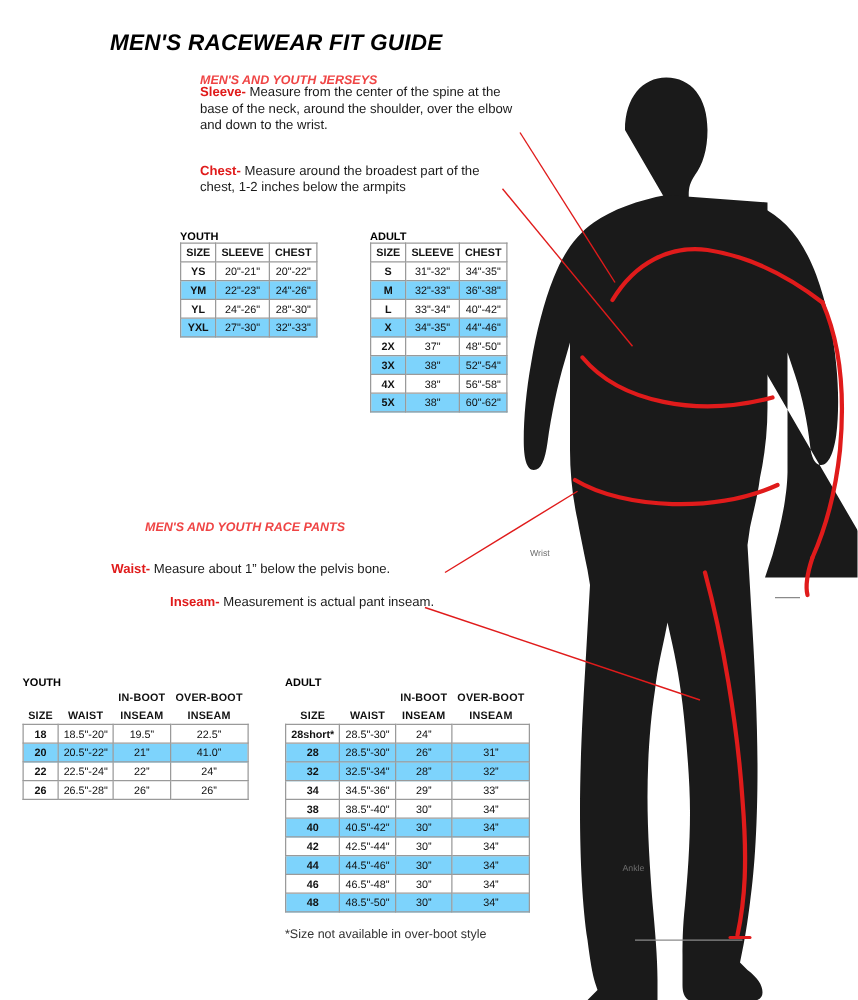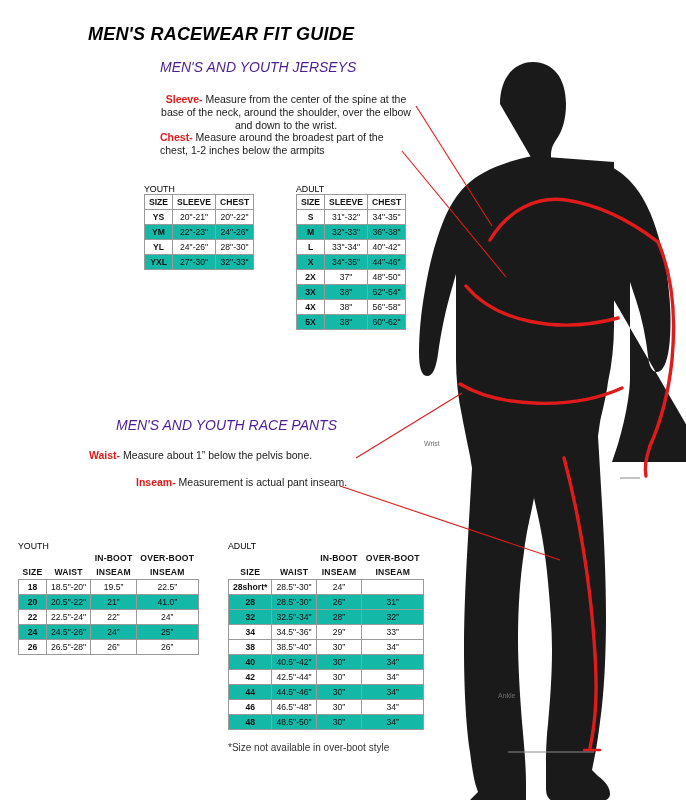--- a/index.html
+++ b/index.html
@@ -25,73 +25,73 @@
   
   .main-title {
     left: 88px; top: 24px;
     font-size: 18px;
     font-weight: bold;
     font-style: italic;
     letter-spacing: 0.2px;
     color: #000;
   }
   .section-title {
-    font-size: 14px;
-    font-weight: normal;
+    font-size: 10px;
+    font-weight: bold;
     font-style: italic;
-    color: #4c1d95;
+    color: #ef4444;
   }
   #jersey-title { left: 160px; top: 59px; }
   #pants-title  { left: 116px; top: 417px; }
 
   
   .note {
     font-size: 10.5px;
     line-height: 13px;
     color: #1a1a1a;
   }
   .note b.red {
     color: #e01b1b;
     font-weight: bold;
   }
-  #note-sleeve { left: 160px; top: 93px; width: 252px; text-align: center; }
+  #note-sleeve { left: 160px; top: 68px; width: 252px; }
   #note-chest  { left: 160px; top: 131px; width: 252px; }
   #note-waist  { left: 89px; top: 449px; width: 300px; }
   #note-inseam { left: 96px; top: 476px; width: 300px; margin-left: 40px; }
 
   
   table.size-table {
     border-collapse: collapse;
     font-size: 8.6px;
     color: #111;
   }
   table.size-table td, table.size-table th {
     border: 1px solid #9a9a9a;
     padding: 1px 4px;
     text-align: center;
     white-space: nowrap;
     height: 12px;
   }
-  table.size-table tr.shaded td { background: #14b8a6; }
+  table.size-table tr.shaded td { background: #7dd3fc; }
   table.size-table td.leftcol { font-weight: bold; }
   .tbl-head {
     font-size: 8.6px;
     font-weight: bold;
     letter-spacing: 0.2px;
   }
   .hdr-row td {
     font-weight: bold;
     border: 1px solid #9a9a9a;
   }
   .nb { border: none !important; background: transparent !important; }
 
   
   .group-label {
     font-size: 8.8px;
-    font-weight: normal;
+    font-weight: bold;
   }
 
   
   #tbl-youth-jersey { left: 144px; top: 184px; }
   #tbl-adult-jersey { left: 296px; top: 184px; }
   #tbl-youth-pants  { left: 18px;  top: 541px; }
   #tbl-adult-pants  { left: 228px; top: 541px; }
 
   .footnote {
     left: 228px; top: 742px;
@@ -304,26 +304,20 @@
             <td>20.5"-22"</td>
             <td>21”</td>
             <td>41.0”</td>
           </tr>
           <tr>
             <td class="leftcol">22</td>
             <td>22.5"-24"</td>
             <td>22”</td>
             <td>24”</td>
           </tr>
-          <tr class="shaded">
-            <td class="leftcol">24</td>
-            <td>24.5"-26"</td>
-            <td>24”</td>
-            <td>25”</td>
-          </tr>
           <tr>
             <td class="leftcol">26</td>
             <td>26.5"-28"</td>
             <td>26”</td>
             <td>26”</td>
           </tr>
         </tbody>
     </table>
   </div>
 

